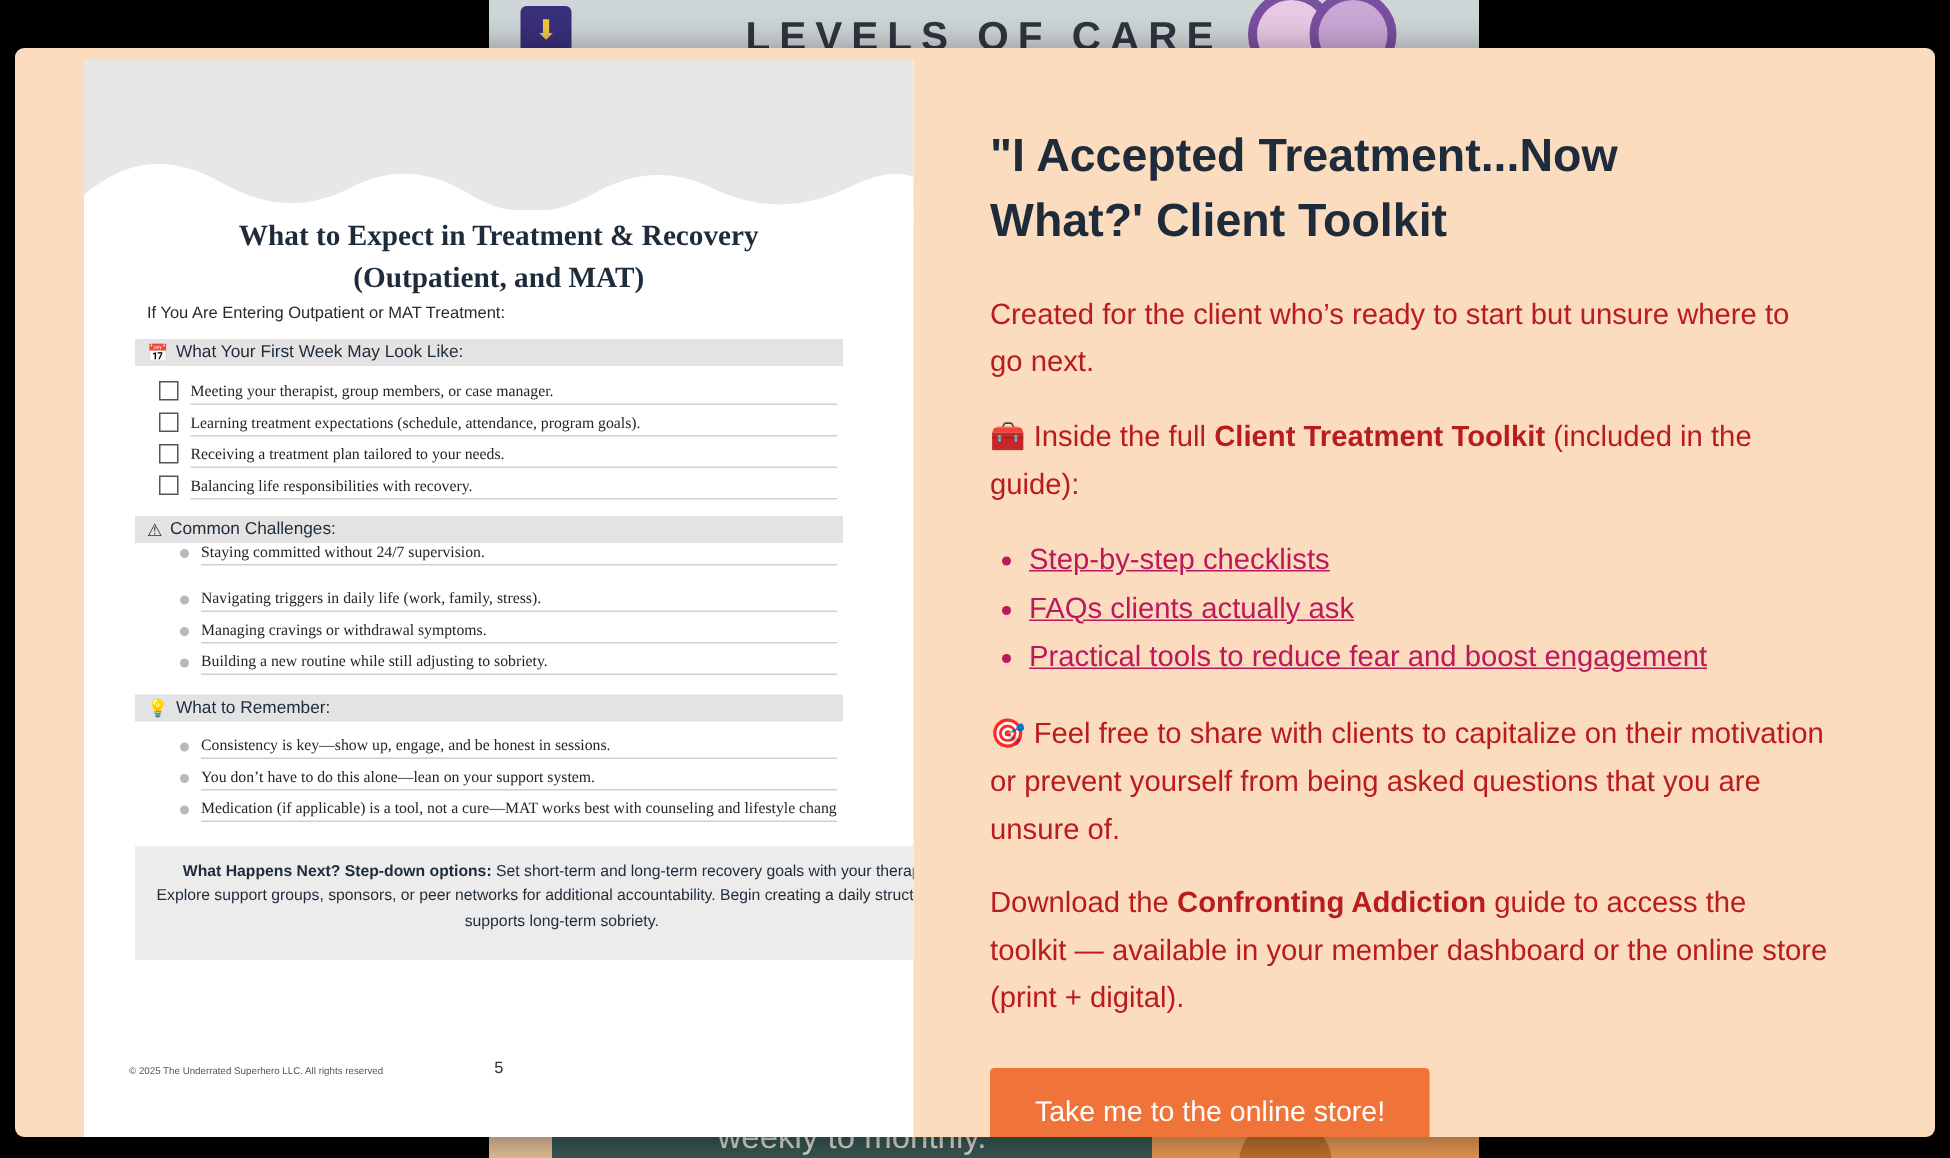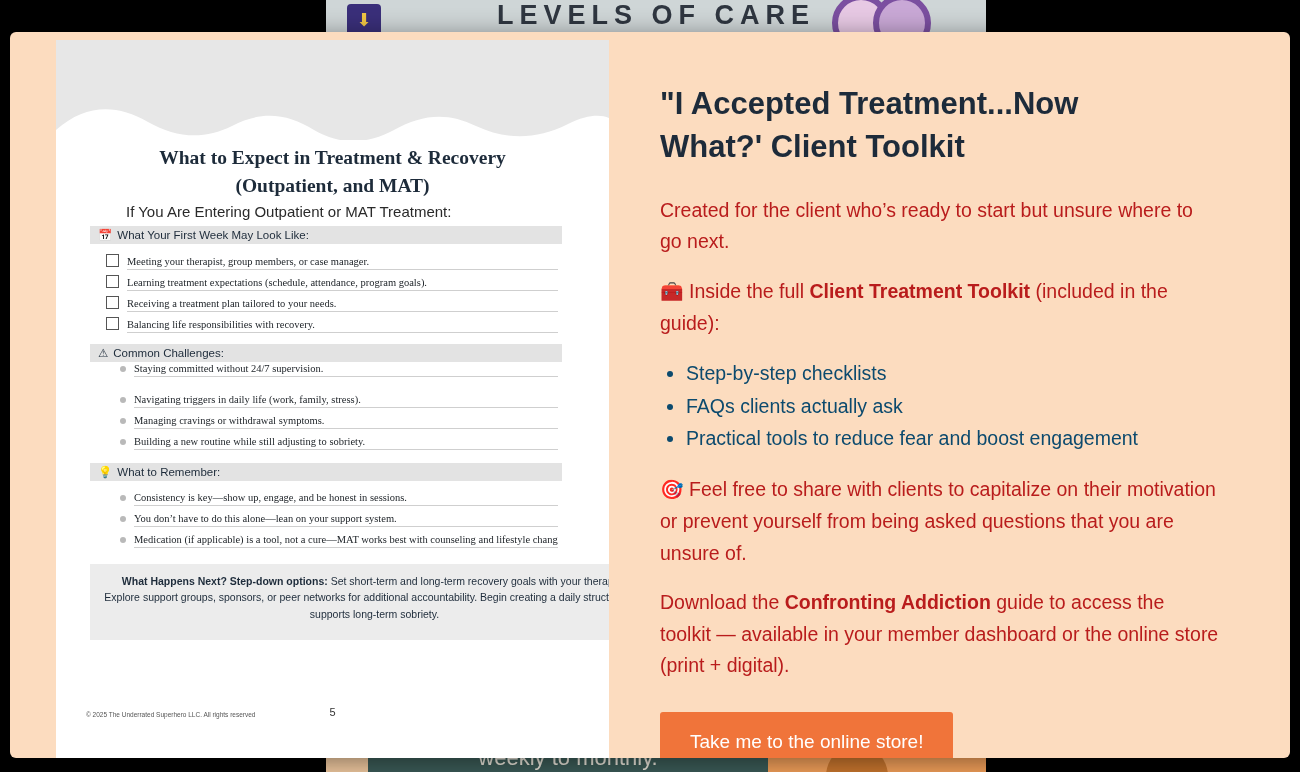--- a/index.html
+++ b/index.html
@@ -22,21 +22,21 @@
     background: #000;
   }
   #bg-banner {
     position: absolute;
     left: 326px;
     top: 0;
     width: 660px;
     height: 40px;
     background: #cfd6d7;
     display: flex;
-    align-items: flex-start;
+    align-items: flex-end;
     justify-content: center;
   }
   #bg-banner-title {
     font-family: "Liberation Sans", sans-serif;
     font-size: 27px;
     letter-spacing: 6px;
     color: #2f3640;
     font-weight: 600;
     white-space: nowrap;
   }
@@ -158,24 +158,23 @@
     width: 553px;
     text-align: center;
     font-size: 19.5px;
     font-weight: bold;
     color: #1d2b3a;
     font-family: "Liberation Serif", serif;
   }
   #doc-lede {
     position: absolute;
     left: 42px; top: 163px;
-    font-size: 15px;
+    font-size: 11px;
     color: #2a2a2a;
     font-family: "Liberation Sans", sans-serif;
-    margin-left: 28px;
   }
   .doc-section-header {
     position: absolute;
     left: 34px;
     width: 472px;
     height: 18px;
     background: #e3e3e3;
     display: flex;
     align-items: center;
     padding-left: 8px;
@@ -275,21 +274,22 @@
   .copy-p b { font-weight: bold; }
   .emoji { font-size: 19px; }
   #copy-list {
     margin: 0 0 20px 0;
     padding-left: 26px;
     max-width: 560px;
   }
   #copy-list li {
     font-size: 19.5px;
     line-height: 1.66;
-    color: #0c4a6e;
+    color: #be185d;
+    text-decoration: underline;
   }
   #cta-button {
     display: inline-block;
     margin-top: 12px;
     background: #f0743a;
     color: #ffffff;
     font-size: 19px;
     padding: 19px 30px;
     border: none;
     border-radius: 3px;

